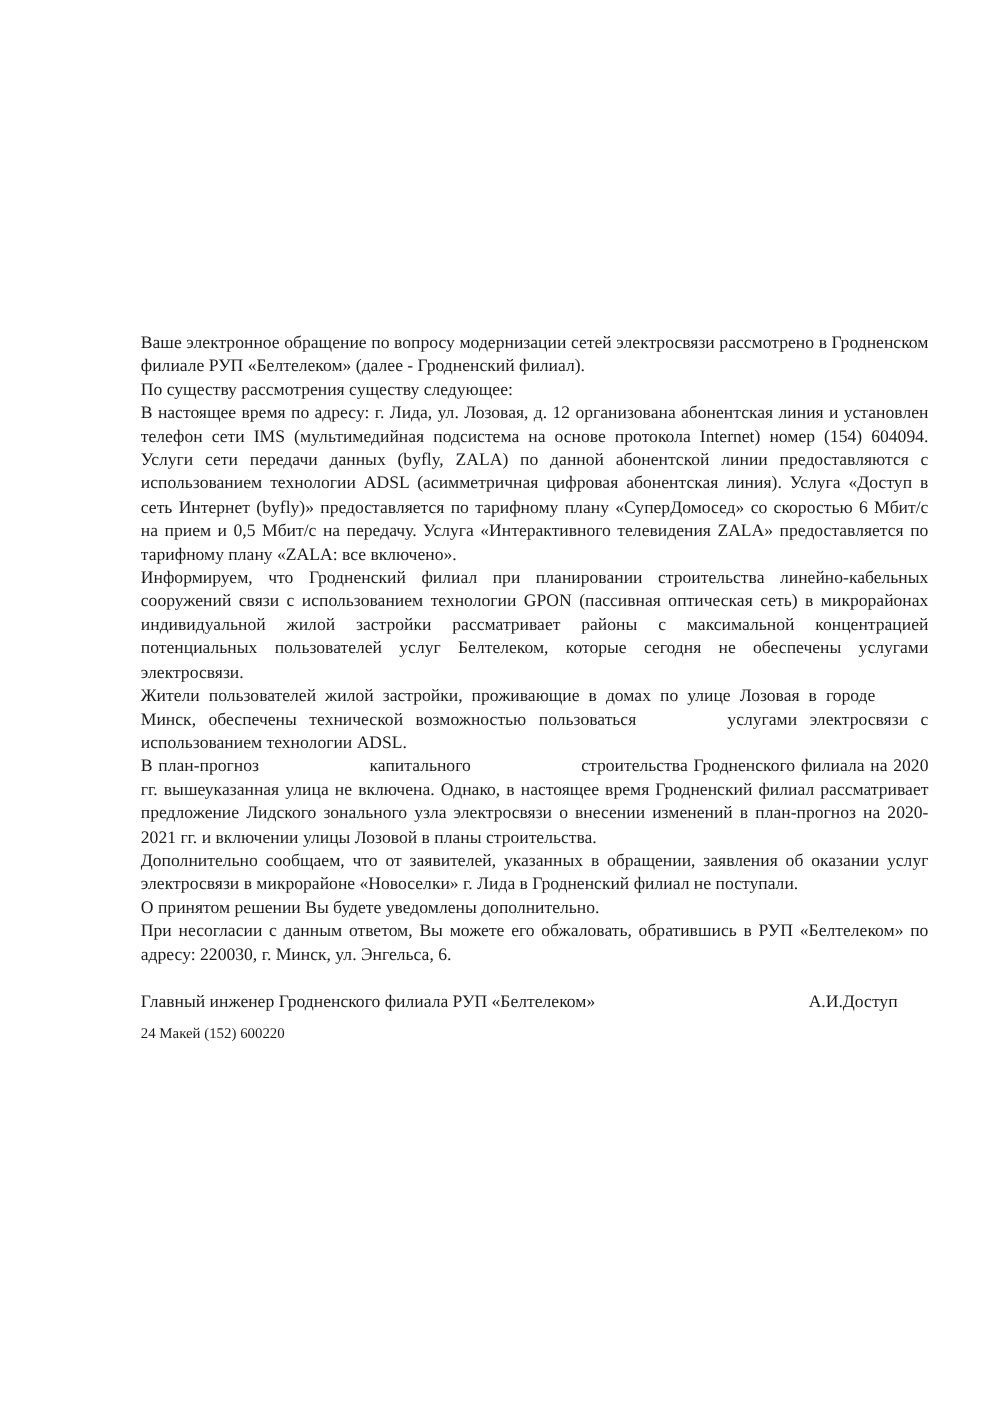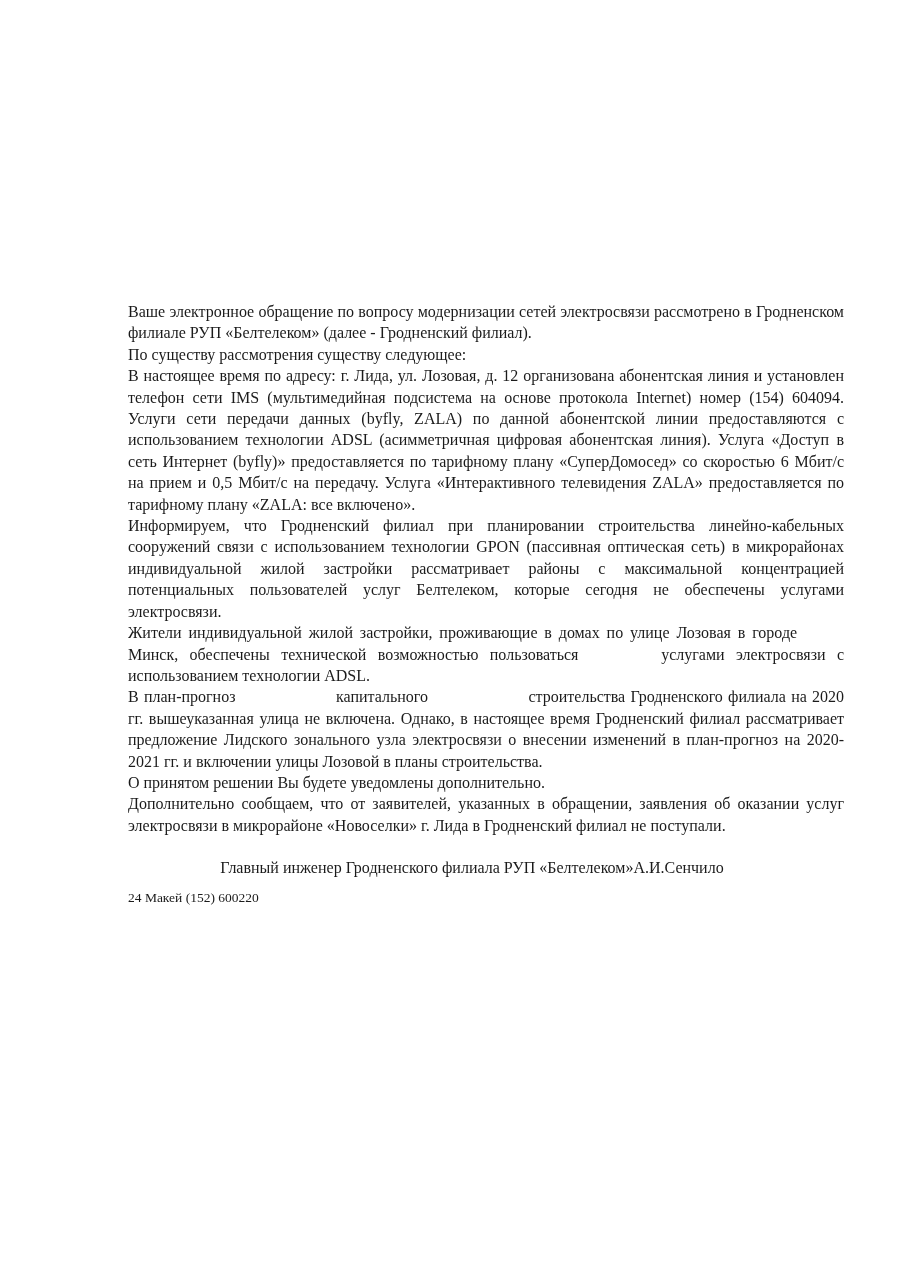--- a/index.html
+++ b/index.html
@@ -38,21 +38,21 @@
   .gap {
     display: inline-block;
     height: 1px;
     vertical-align: baseline;
   }
   .gap-40  { width: 40px; }
   .gap-60  { width: 60px; }
   .gap-90  { width: 90px; }
   .signature-row {
     display: flex;
-    justify-content: center;
+    justify-content: space-between;
     align-items: baseline;
     margin-top: 21px;
     padding-right: 28px;
     text-align: left;
   }
   .executor-note {
     margin-top: 8px;
     font-size: 13.5px;
     text-align: left;
   }
@@ -64,30 +64,31 @@
   <div class="letter-body">
 
     <p>Ваше электронное обращение по вопросу модернизации сетей электросвязи рассмотрено в Гродненском филиале РУП «Белтелеком» (далее - Гродненский филиал).</p>
 
     <p>По существу рассмотрения существу следующее:</p>
 
     <p>В настоящее время по адресу: г. Лида, ул. Лозовая, д. 12 организована абонентская линия и установлен телефон сети IMS (мультимедийная подсистема на основе протокола Internet) номер (154) 604094. Услуги сети передачи данных (byfly, ZALA) по данной абонентской линии предоставляются с использованием технологии ADSL (асимметричная цифровая абонентская линия). Услуга «Доступ в сеть Интернет (byfly)» предоставляется по тарифному плану «СуперДомосед» со скоростью 6 Мбит/с на прием и 0,5 Мбит/с на передачу. Услуга «Интерактивного телевидения ZALA» предоставляется по тарифному плану «ZALA: все включено».</p>
 
     <p>Информируем, что Гродненский филиал при планировании строительства линейно-кабельных сооружений связи с использованием технологии GPON (пассивная оптическая сеть) в микрорайонах индивидуальной жилой застройки рассматривает районы с максимальной концентрацией потенциальных пользователей услуг Белтелеком, которые сегодня не обеспечены услугами электросвязи.</p>
 
-    <p><span>Жители индивидуальной жилой застройки, проживающие в домах по улице Лозовая в городе</span> <span class="gap gap-40"></span> <span>Минск, обеспечены технической возможностью пользоваться</span> <span class="gap gap-60"></span> <span>услугами электросвязи с использованием технологии ADSL.</span></p>
+    <p><span>Жители пользователей жилой застройки, проживающие в домах по улице Лозовая в городе</span> <span class="gap gap-40"></span> <span>Минск, обеспечены технической возможностью пользоваться</span> <span class="gap gap-60"></span> <span>услугами электросвязи с использованием технологии ADSL.</span></p>
 
     <p><span>В план-прогноз</span> <span class="gap gap-90"></span> <span>капитального</span> <span class="gap gap-90"></span> <span>строительства Гродненского филиала на 2020 гг. вышеуказанная улица не включена. Однако, в настоящее время Гродненский филиал рассматривает предложение Лидского зонального узла электросвязи о внесении изменений в план-прогноз на 2020-2021 гг. и включении улицы Лозовой в планы строительства.</span></p>
 
+    <p>Дополнительно сообщаем, что от заявителей, указанных в обращении, заявления об оказании услуг электросвязи в микрорайоне «Новоселки» г. Лида в Гродненский филиал не поступали.</p>
+
     <p>О принятом решении Вы будете уведомлены дополнительно.</p>
 
-    <p>Дополнительно сообщаем, что от заявителей, указанных в обращении, заявления об оказании услуг электросвязи в микрорайоне «Новоселки» г. Лида в Гродненский филиал не поступали.</p>
-
+    <p>При несогласии с данным ответом, Вы можете его обжаловать, обратившись в РУП «Белтелеком» по адресу: 220030, г. Минск, ул. Энгельса, 6.</p>
 
     <div class="signature-row">
       <span>Главный инженер Гродненского филиала РУП «Белтелеком»</span>
-      <span>А.И.Сенчило</span>
+      <span>А.И.Доступ</span>
     </div>
 
     <div class="executor-note">24 Макей (152) 600220</div>
 
   </div>
 </div>
 
 </body></html>

